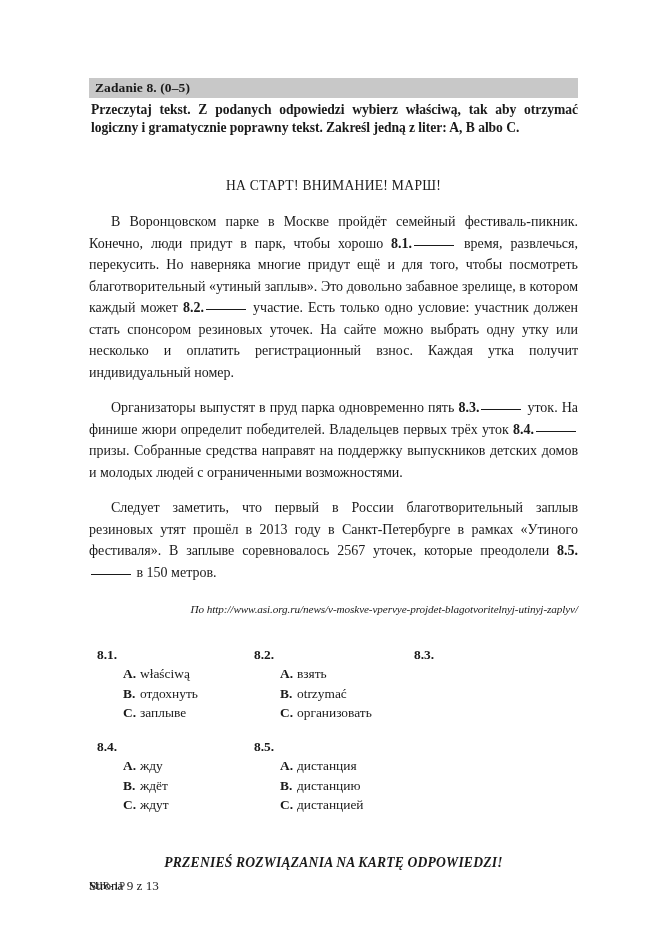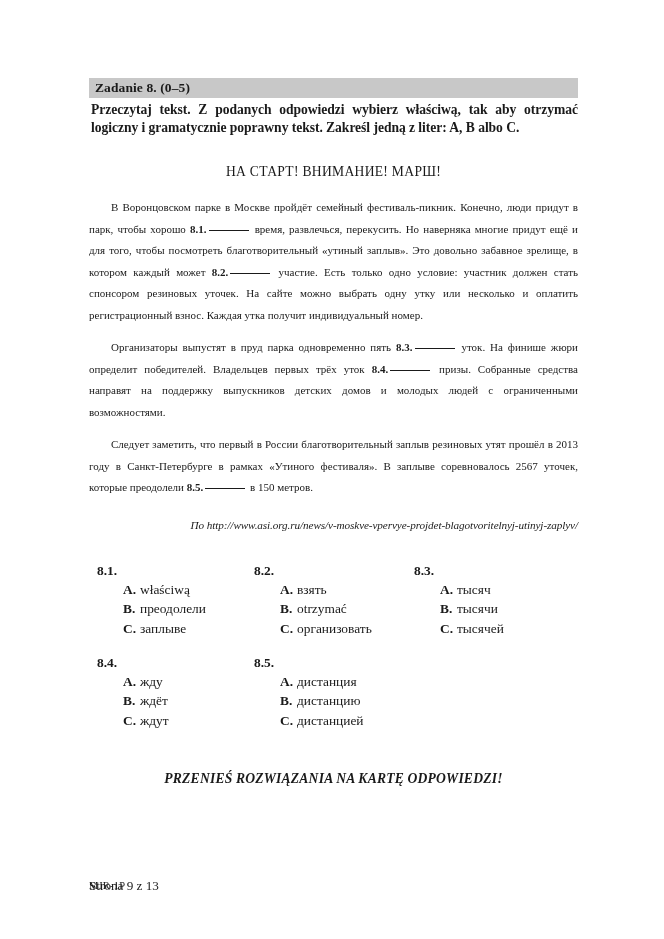--- a/index.html
+++ b/index.html
@@ -44,27 +44,27 @@
     text-align: justify;
     margin-top: 3px;
     padding-left: 2px;
     letter-spacing: -0.05px;
   }
 
   
   .article-title {
     text-align: center;
     font-size: 13.6px;
-    margin-top: 28px;
+    margin-top: 42px;
     letter-spacing: 0.3px;
   }
   .para {
     text-align: justify;
     text-indent: 22px;
-    font-size: 11px;
+    font-size: 14px;
     line-height: 21.5px;
     margin-top: 17px;
   }
   .para.tight { margin-top: 0; }
   .gapnum { font-weight: bold; }
   .blank {
     display: inline-block;
     width: 40px;
     border-bottom: 1px solid #1a1a1a;
     vertical-align: 2px;
@@ -171,41 +171,36 @@
     </p>
 
     <div class="source">По http://www.asi.org.ru/news/v-moskve-vpervye-projdet-blagotvoritelnyj-utinyj-zaplyv/</div>
 
     <div class="opt-block">
 
       <div class="opt-col" style="left:8px;">
         <div class="opt-col-label">8.1.</div>
         <ul class="opt-list">
           <li class="opt-item"><span class="opt-letter">A.</span><span>właściwą</span></li>
-          <li class="opt-item"><span class="opt-letter">B.</span><span>преодолели</span></li>
+          <li class="opt-item"><span class="opt-letter">B.</span><span>отдохнуть</span></li>
           <li class="opt-item"><span class="opt-letter">C.</span><span>заплыве</span></li>
         </ul>
       </div>
 
       <div class="opt-col" style="left:165px;">
         <div class="opt-col-label">8.2.</div>
         <ul class="opt-list">
           <li class="opt-item"><span class="opt-letter">A.</span><span>взять</span></li>
           <li class="opt-item"><span class="opt-letter">B.</span><span>otrzymać</span></li>
           <li class="opt-item"><span class="opt-letter">C.</span><span>организовать</span></li>
         </ul>
       </div>
 
       <div class="opt-col" style="left:325px;">
         <div class="opt-col-label">8.3.</div>
-        <ul class="opt-list">
-          <li class="opt-item"><span class="opt-letter">A.</span><span>тысяч</span></li>
-          <li class="opt-item"><span class="opt-letter">B.</span><span>тысячи</span></li>
-          <li class="opt-item"><span class="opt-letter">C.</span><span>тысячей</span></li>
-        </ul>
       </div>
 
     </div>
 
     <div class="opt-block second">
 
       <div class="opt-col" style="left:8px;">
         <div class="opt-col-label">8.4.</div>
         <ul class="opt-list">
           <li class="opt-item"><span class="opt-letter">A.</span><span>жду</span></li>

